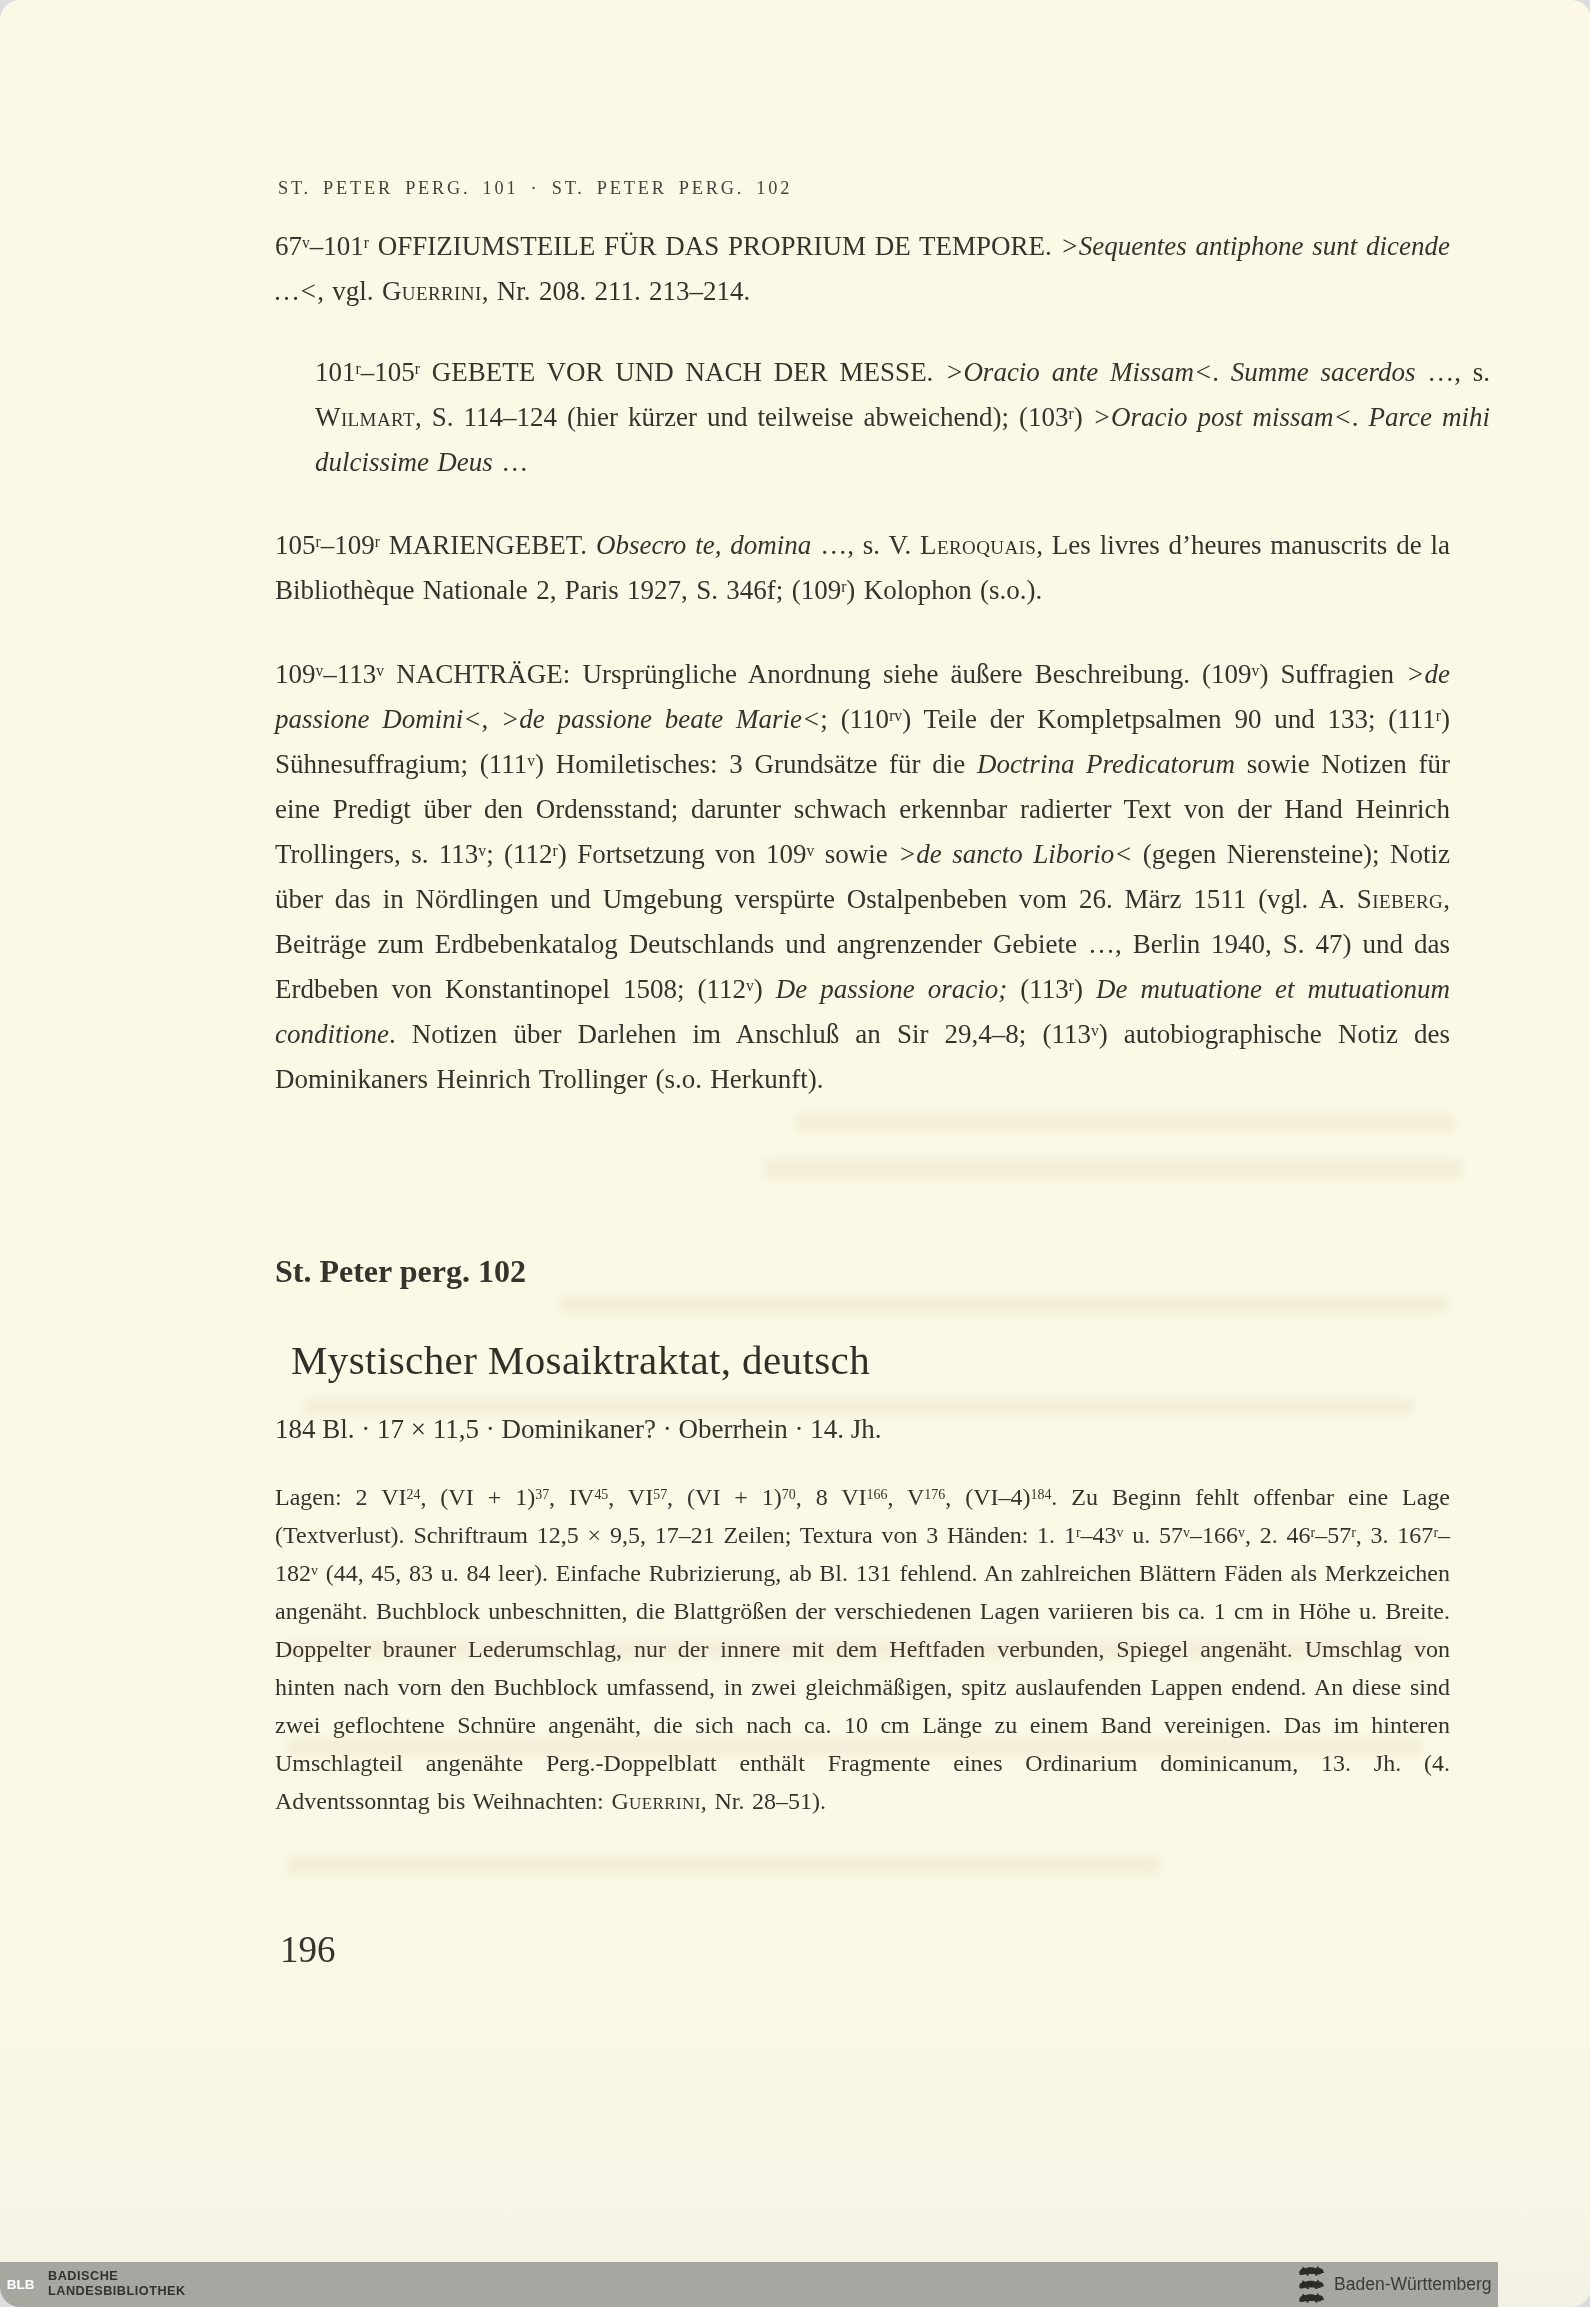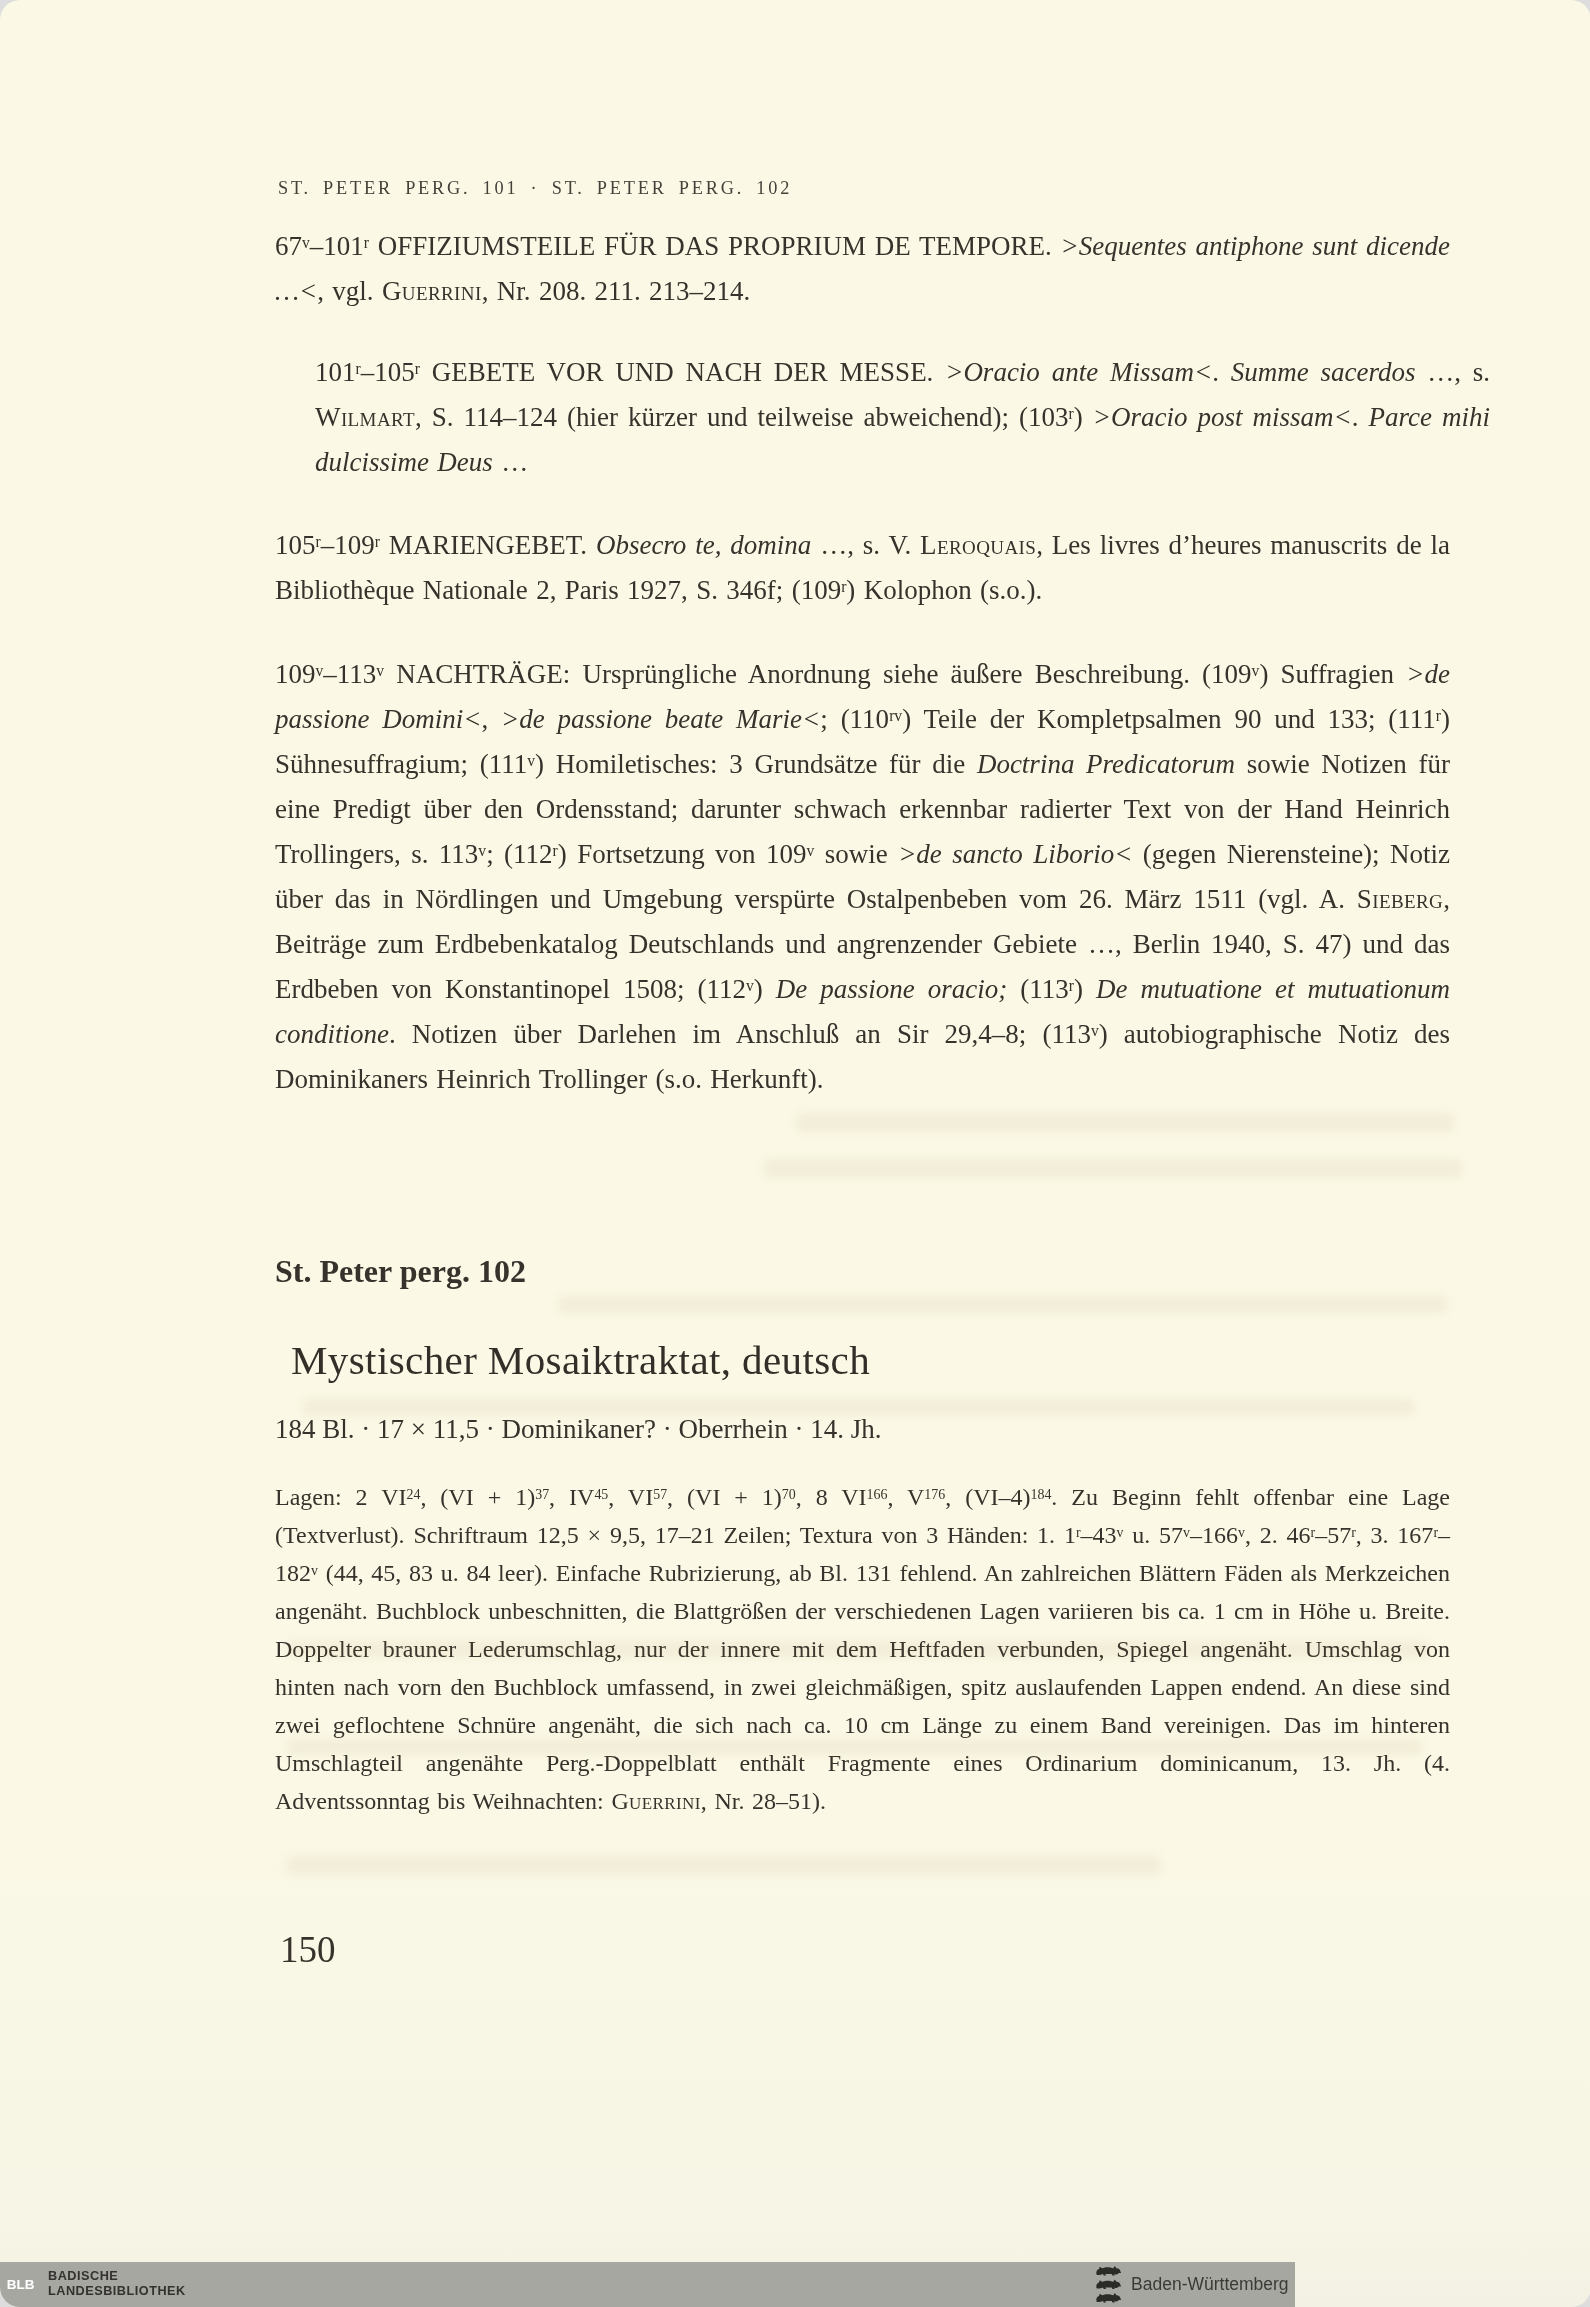--- a/index.html
+++ b/index.html
@@ -24,21 +24,21 @@
              font-size:32px;font-weight:bold;color:#37322b;}
   .title{position:absolute;left:275px;top:1320px;margin:16px;
          font-size:41px;font-weight:normal;color:#332e28;letter-spacing:0.4px;}
   .meta{position:absolute;left:275px;top:1414px;font-size:27px;color:#37322b;}
   .lagen{top:1478px;font-size:24px;line-height:38px;}
   .pageno{position:absolute;left:280px;top:1928px;font-size:37px;color:#37322b;}
   
   .ghost{position:absolute;background:rgba(150,120,70,0.08);filter:blur(4px);
          border-radius:6.4px;pointer-events:none;}
   
-  .footer{position:absolute;left:0;top:2262px;width:1295px;height:45px;background:#a7a7a2;}
+  .footer{position:absolute;left:0;top:2262px;width:1498px;height:45px;background:#a7a7a2;}
   .blb-logo{position:absolute;left:3.2px;top:4.8px;width:35px;height:35px;
             border-radius:50% 0 50% 50%;display:flex;align-items:center;justify-content:center;
             font-family:"Liberation Sans",sans-serif;font-weight:bold;font-size:13.5px;color:#ffffff;}
   .lib-name{position:absolute;left:48px;top:7.2px;font-family:"Liberation Sans",sans-serif;
             font-weight:bold;font-size:12.7px;line-height:15px;color:#33322e;letter-spacing:0.5px;}
   .state{position:absolute;right:6.4px;top:0;height:45px;display:flex;align-items:center;gap:9px;}
   .state-name{font-family:"Liberation Sans",sans-serif;font-size:17.5px;color:#3a3a37;}
   .arms{display:block;}
 </style>
 </head>
@@ -52,21 +52,21 @@
   <p class="body p2"><span>101</span><sup>r</sup><span>–105</span><sup>r</sup><span> GEBETE VOR UND NACH DER MESSE. </span><span class="run-i">&gt;Oracio ante Missam&lt;</span><span>. </span><span class="run-i">Summe sacerdos</span><span> …, s. </span><span class="run-sc">Wilmart</span><span>, S. 114–124 (hier kürzer und teilweise abweichend); (103</span><sup>r</sup><span>) </span><span class="run-i">&gt;Oracio post missam&lt;</span><span>. </span><span class="run-i">Parce mihi dulcissime Deus</span><span> …</span></p>
   <p class="body p3"><span>105</span><sup>r</sup><span>–109</span><sup>r</sup><span> MARIENGEBET. </span><span class="run-i">Obsecro te, domina</span><span> …, s. V. </span><span class="run-sc">Leroquais</span><span>, Les livres d’heures manuscrits de la Bibliothèque Nationale 2, Paris 1927, S. 346f; (109</span><sup>r</sup><span>) Kolophon (s.o.).</span></p>
   <p class="body p4"><span>109</span><sup>v</sup><span>–113</span><sup>v</sup><span> NACHTRÄGE: Ursprüngliche Anordnung siehe äußere Beschreibung. (109</span><sup>v</sup><span>) Suffragien </span><span class="run-i">&gt;de passione Domini&lt;</span><span>, </span><span class="run-i">&gt;de passione beate Marie&lt;</span><span>; (110</span><sup>rv</sup><span>) Teile der Kompletpsalmen 90 und 133; (111</span><sup>r</sup><span>) Sühnesuffragium; (111</span><sup>v</sup><span>) Homiletisches: 3 Grundsätze für die </span><span class="run-i">Doctrina Predicatorum</span><span> sowie Notizen für eine Predigt über den Ordensstand; darunter schwach erkennbar radierter Text von der Hand Heinrich Trollingers, s. 113</span><sup>v</sup><span>; (112</span><sup>r</sup><span>) Fortsetzung von 109</span><sup>v</sup><span> sowie </span><span class="run-i">&gt;de sancto Liborio&lt;</span><span> (gegen Nierensteine); Notiz über das in Nördlingen und Umgebung verspürte Ostalpenbeben vom 26. März 1511 (vgl. A. </span><span class="run-sc">Sieberg</span><span>, Beiträge zum Erdbebenkatalog Deutschlands und angrenzender Gebiete …, Berlin 1940, S. 47) und das Erdbeben von Konstantinopel 1508; (112</span><sup>v</sup><span>) </span><span class="run-i">De passione oracio;</span><span> (113</span><sup>r</sup><span>) </span><span class="run-i">De mutuatione et mutuationum conditione</span><span>. Notizen über Darlehen im Anschluß an Sir 29,4–8; (113</span><sup>v</sup><span>) autobiographische Notiz des Dominikaners Heinrich Trollinger (s.o. Herkunft).</span></p>
 
   <h2 class="shelfmark">St. Peter perg. 102</h2>
   <h1 class="title">Mystischer Mosaiktraktat, deutsch</h1>
   <div class="meta">184 Bl. · 17 × 11,5 · Dominikaner? · Oberrhein · 14. Jh.</div>
 
   <p class="body lagen"><span>Lagen: 2 VI</span><sup>24</sup><span>, (VI + 1)</span><sup>37</sup><span>, IV</span><sup>45</sup><span>, VI</span><sup>57</sup><span>, (VI + 1)</span><sup>70</sup><span>, 8 VI</span><sup>166</sup><span>, V</span><sup>176</sup><span>, (VI–4)</span><sup>184</sup><span>. Zu Beginn fehlt offenbar eine Lage (Textverlust). Schriftraum 12,5 × 9,5, 17–21 Zeilen; Textura von 3 Händen: 1. 1</span><sup>r</sup><span>–43</span><sup>v</sup><span> u. 57</span><sup>v</sup><span>–166</span><sup>v</sup><span>, 2. 46</span><sup>r</sup><span>–57</span><sup>r</sup><span>, 3. 167</span><sup>r</sup><span>–182</span><sup>v</sup><span> (44, 45, 83 u. 84 leer). Einfache Rubrizierung, ab Bl. 131 fehlend. An zahlreichen Blättern Fäden als Merkzeichen angenäht. Buchblock unbeschnitten, die Blattgrößen der verschiedenen Lagen variieren bis ca. 1 cm in Höhe u. Breite. Doppelter brauner Lederumschlag, nur der innere mit dem Heftfaden verbunden, Spiegel angenäht. Umschlag von hinten nach vorn den Buchblock umfassend, in zwei gleichmäßigen, spitz auslaufenden Lappen endend. An diese sind zwei geflochtene Schnüre angenäht, die sich nach ca. 10 cm Länge zu einem Band vereinigen. Das im hinteren Umschlagteil angenähte Perg.-Doppelblatt enthält Fragmente eines Ordinarium dominicanum, 13. Jh. (4. Adventssonntag bis Weihnachten: </span><span class="run-sc">Guerrini</span><span>, Nr. 28–51).</span></p>
 
-  <div class="pageno">150</div>
+  <div class="pageno">196</div>
 
   <div class="ghost" style="left:795px;top:1112px;width:660px;height:20.7px;"></div>
   <div class="ghost" style="left:763px;top:1158px;width:700px;height:20.7px;"></div>
   <div class="ghost" style="left:557px;top:1295px;width:891px;height:19px;"></div>
   <div class="ghost" style="left:302px;top:1398px;width:1113px;height:17.5px;"></div>
   <div class="ghost" style="left:286px;top:1640px;width:1145px;height:17.5px;"></div>
   <div class="ghost" style="left:286px;top:1738px;width:1137px;height:17.5px;"></div>
   <div class="ghost" style="left:286px;top:1856px;width:875px;height:17.5px;"></div>
 
   <div class="footer">

